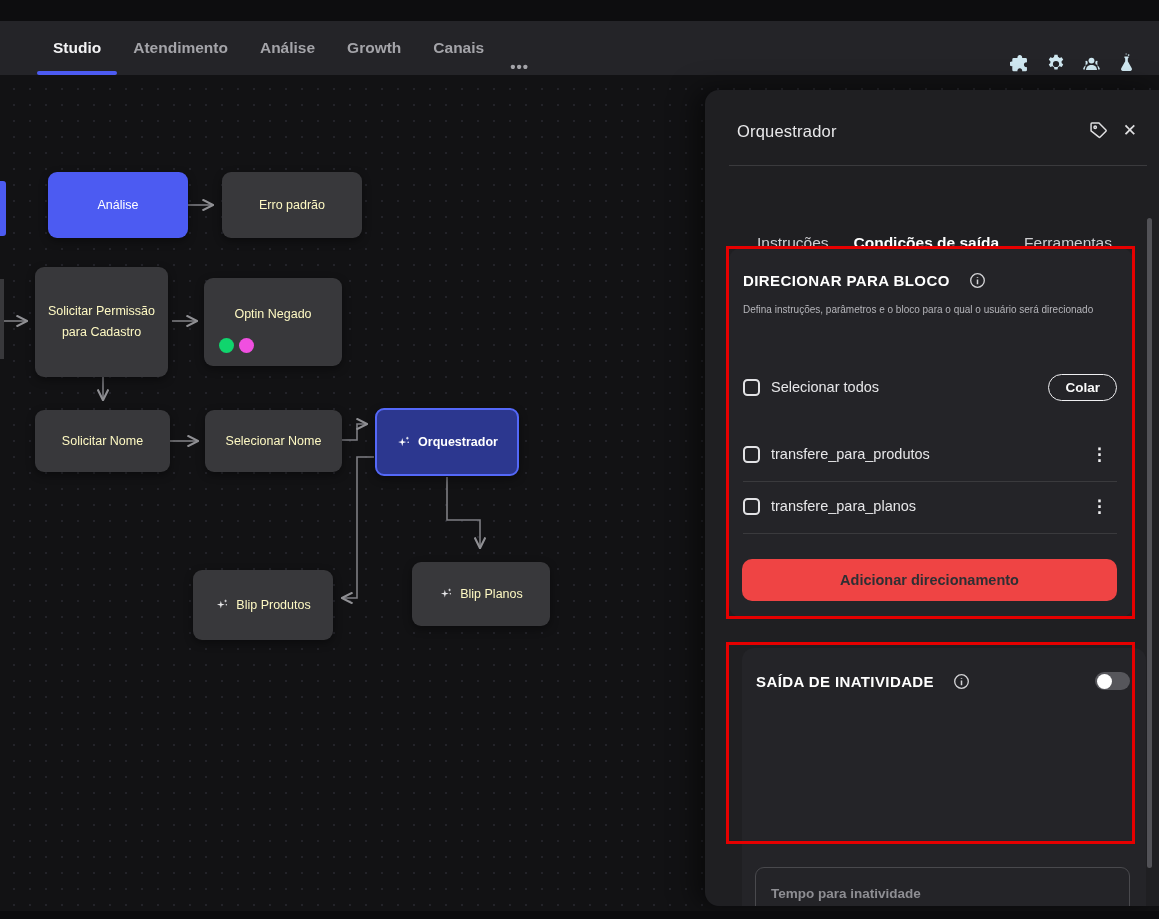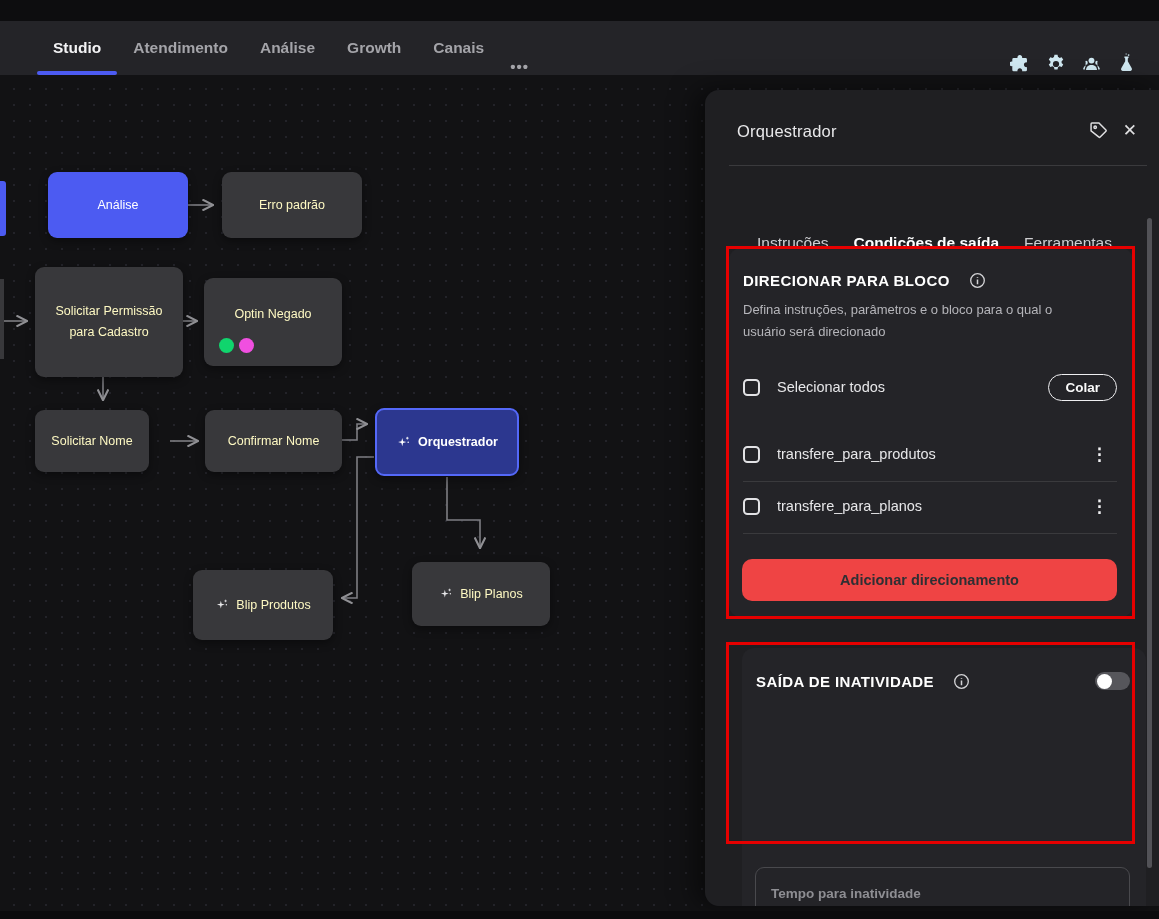--- a/index.html
+++ b/index.html
@@ -51,25 +51,25 @@
   .tab.active { color:#ffffff; font-weight:bold; }
   .tab.active::after { content:""; position:absolute; left:0; right:0; bottom:0; height:2.5px;
     border-radius:2px; background:#4c5bf2; }
 
   .card { position:absolute; left:24px; width:404px; background:#242428; border-radius:12px; }
   #card-direcionar { top:158px; height:369px; }
   #card-inatividade { top:558px; height:278px;margin-left:13px; }
 
   .sec-head { position:absolute; left:14px; display:flex; align-items:center; gap:19px;
     color:#ffffff; font-weight:bold; font-size:15px; letter-spacing:.4px; }
-  .sec-desc { position:absolute; left:14px; color:#b5b5ba; font-size:13px; line-height:21.5px; }
+  .sec-desc { position:absolute; left:14px; color:#b5b5ba; font-size:10px; line-height:21.5px; }
 
   .checkbox { width:17px; height:17px; border:2px solid #e2e2e5; border-radius:4.5px;
     background:transparent; flex:0 0 auto; cursor:pointer; }
-  .chk-row { position:absolute; left:14px; right:16px; display:flex; align-items:center; gap:17px; }
+  .chk-row { position:absolute; left:14px; right:16px; display:flex; align-items:center; gap:11px; }
   .chk-label { color:#e7e7e9; font-size:14.5px; }
   .kebab { margin-left:auto; color:#f0f0f2; font-size:17px; font-weight:bold; cursor:pointer;
     padding:0 9px; line-height:1; }
   .row-divider { position:absolute; left:14px; right:16px; height:1px; background:#3a3a3d; }
 
   .btn-colar { margin-left:auto; border:1.5px solid #efeff1; border-radius:14px;
     color:#fafafa; font-weight:bold; font-size:13.5px; padding:5px 16px; background:transparent;
     cursor:pointer; font-family:inherit; }
   .btn-add { position:absolute; left:13px; top:311px; width:375px; height:42px; background:#ef4444;
     border:none; border-radius:10px; color:#2f2f33; font-weight:bold; font-size:14.5px;
@@ -165,38 +165,38 @@
 <div class="sliver" style="left:0; top:279px; width:4px; height:80px; background:#38383b;"></div>
 
 <div class="node blue" style="left:48px; top:172px; width:140px; height:66px;">
   <span>Análise</span>
 </div>
 
 <div class="node" style="left:222px; top:172px; width:140px; height:66px;">
   <span>Erro padrão</span>
 </div>
 
-<div class="node" style="left:35px; top:267px; width:148px; height:110px;">
+<div class="node" style="left:35px; top:267px; width:133px; height:110px;">
   <span>Solicitar Permissão para Cadastro</span>
 </div>
 
 <div class="node" style="left:204px; top:278px; width:138px; height:88px; align-items:flex-start; padding-top:26px;">
   <span>Optin Negado</span>
   <span class="dotrow">
     <span class="statusdot" style="background: rgb(16, 213, 109);"></span>
     <span class="statusdot" style="background: rgb(240, 79, 224);"></span>
   </span>
 </div>
 
-<div class="node" style="left:35px; top:410px; width:114px; height:62px;">
+<div class="node" style="left:35px; top:410px; width:135px; height:62px;">
   <span>Solicitar Nome</span>
 </div>
 
 <div class="node" style="left:205px; top:410px; width:137px; height:62px;">
-  <span>Confirmar Nome</span>
+  <span>Selecionar Nome</span>
 </div>
 
 <div class="node selected" style="left:375px; top:408px; width:144px; height:68px;">
   <span class="spark">
     <svg class="icon" width="15" height="15" viewBox="0 0 18 18" fill="#ffffff">
       <path d="M7.5 3.5l1 4 4 1-4 1-1 4-1-4-4-1 4-1z"></path>
       <path d="M13.6 2.2v3.2M12 3.8h3.2" stroke="#ffffff" stroke-width="1" fill="none"></path>
       <circle cx="14.6" cy="8.6" r="0.9"></circle>
     </svg>
   </span>

